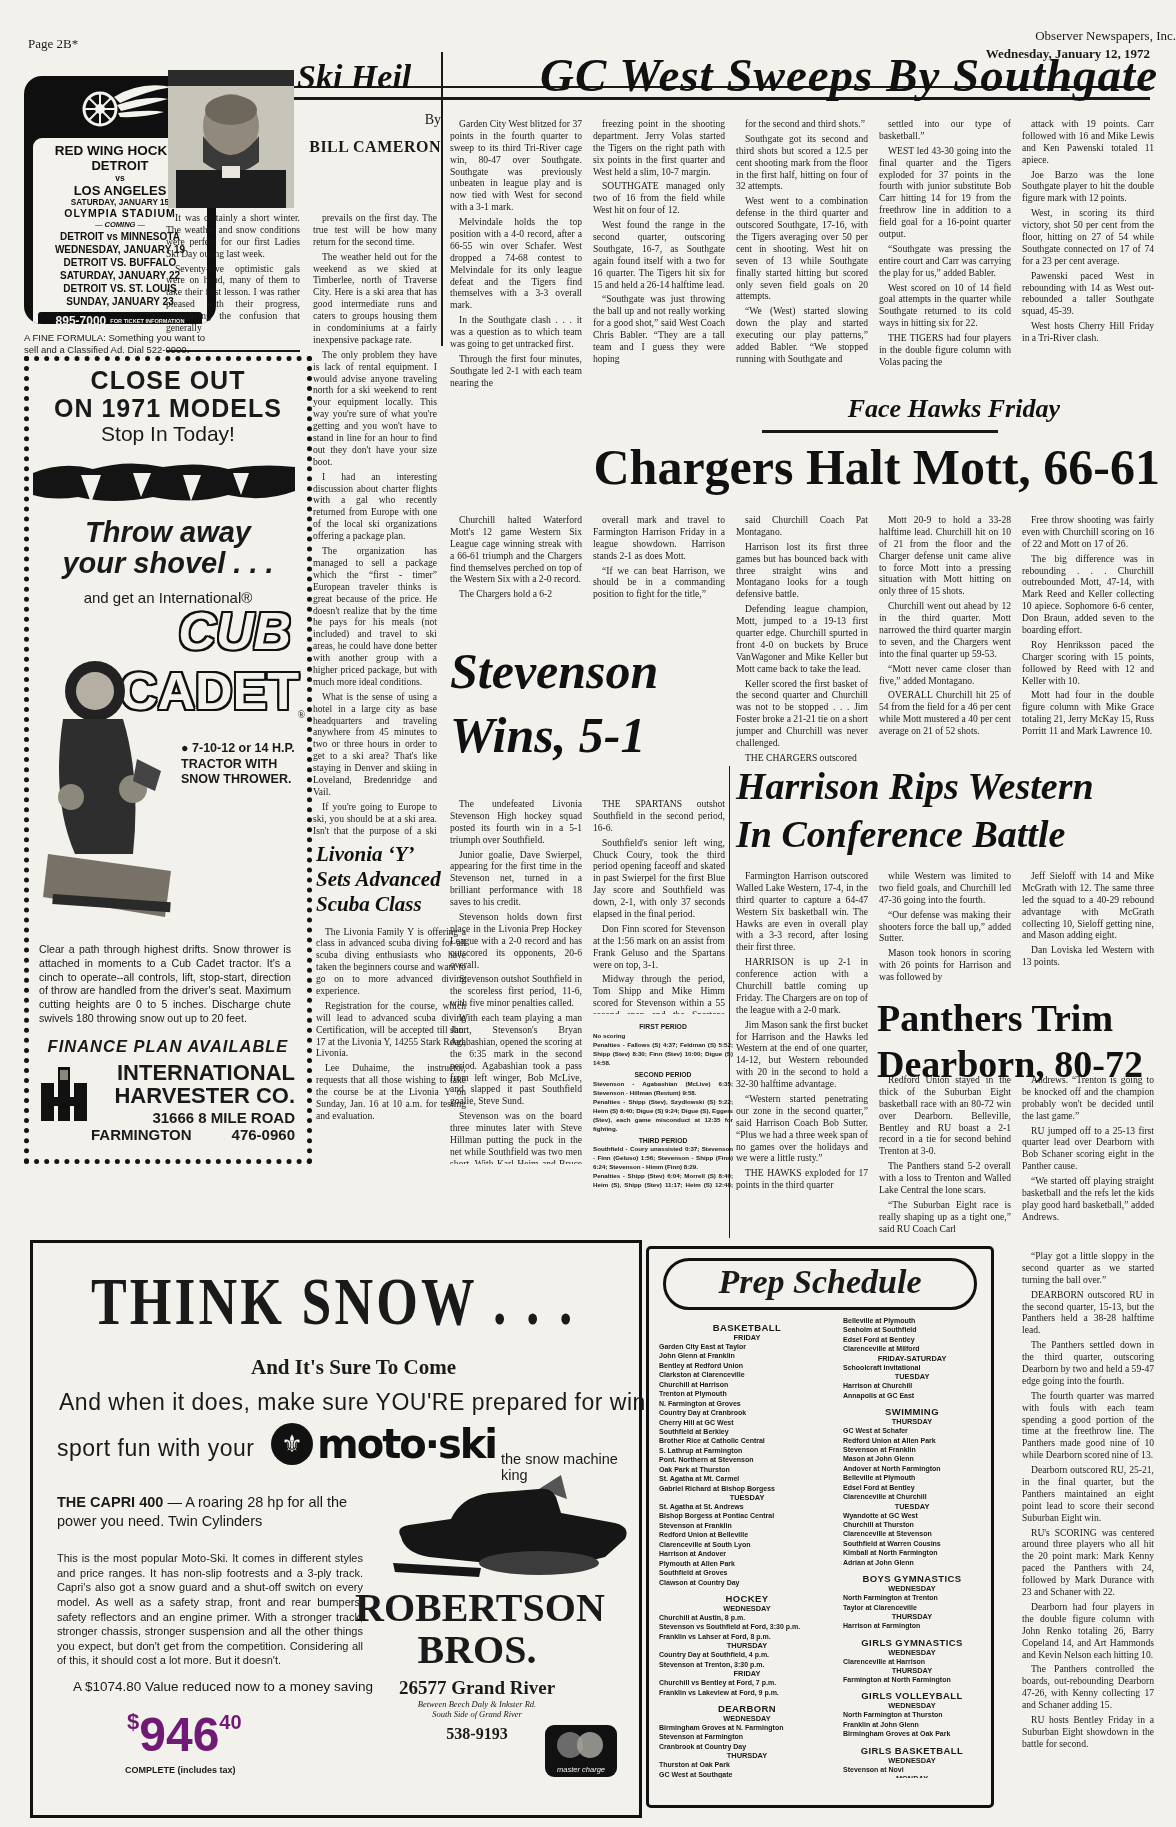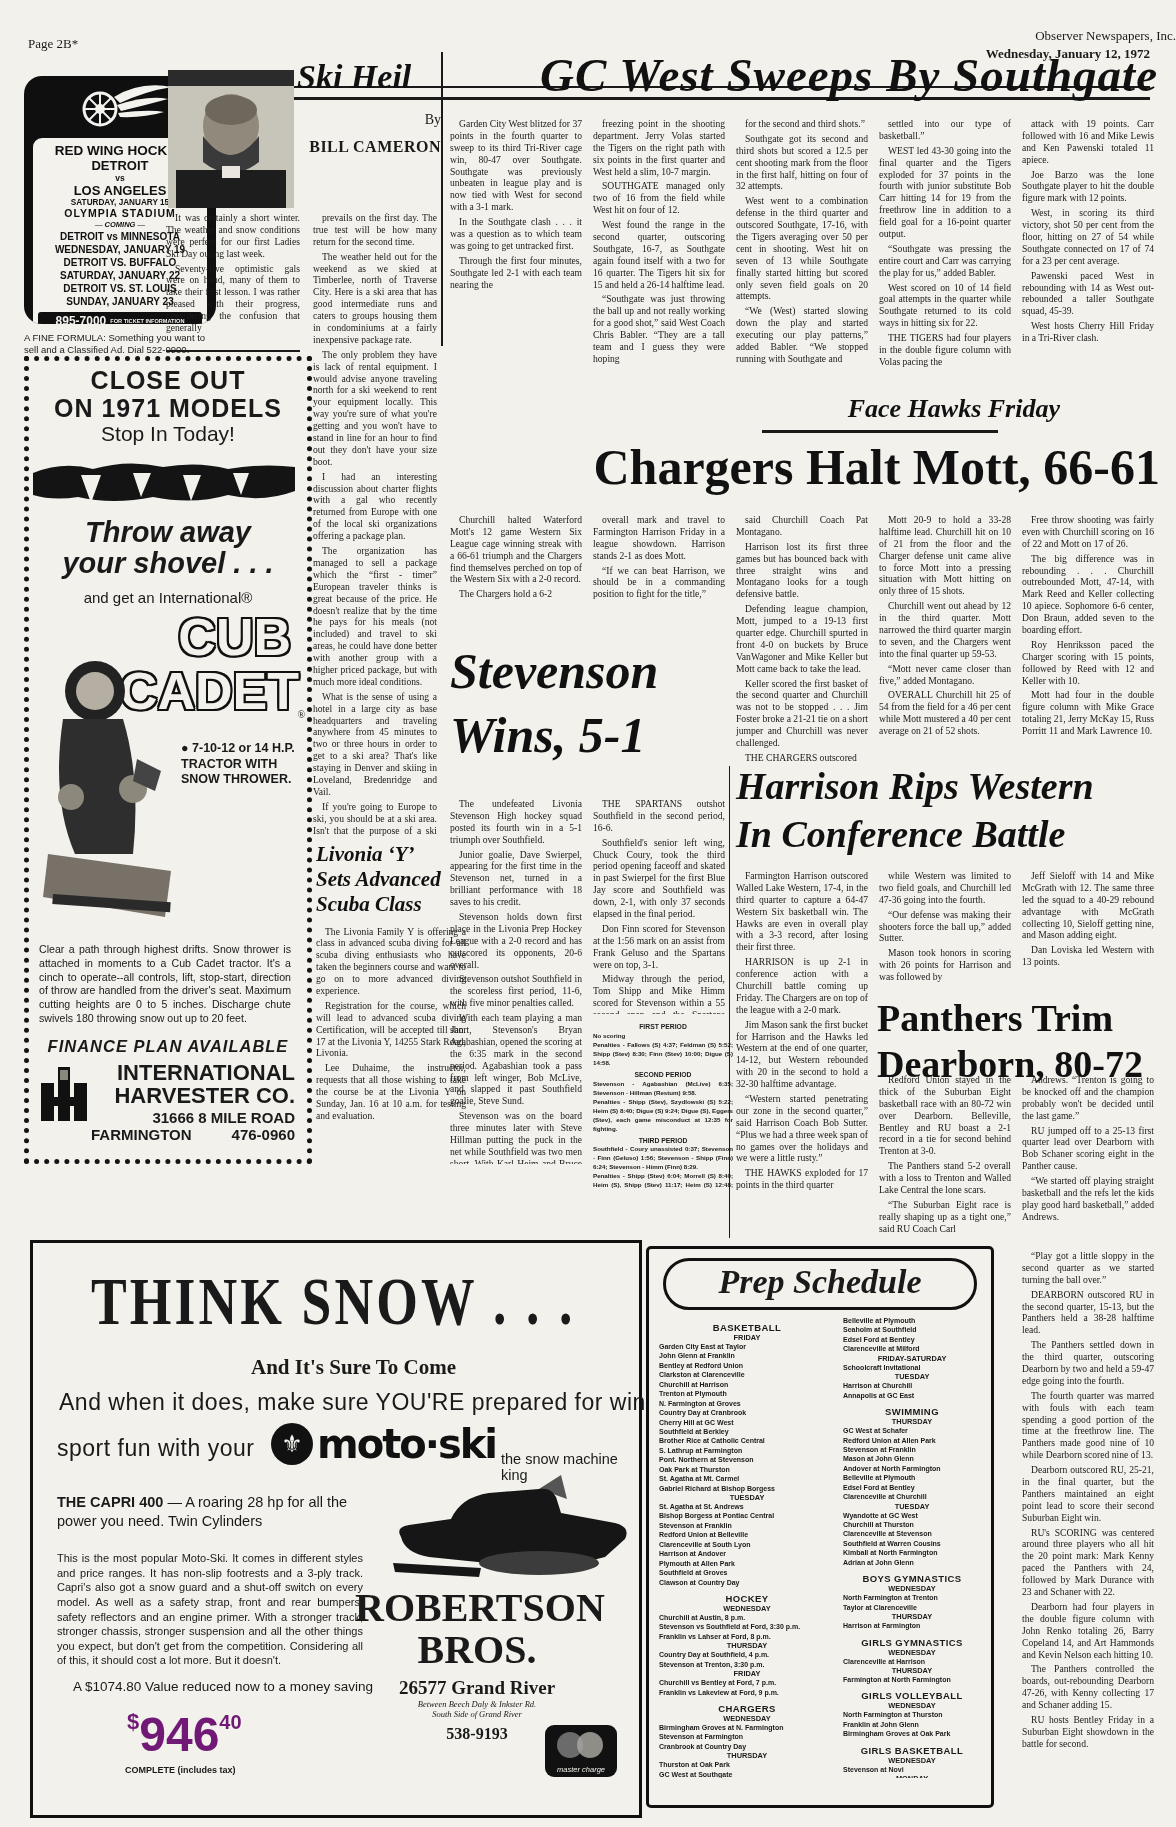--- a/index.html
+++ b/index.html
@@ -150,20 +150,21 @@
       <p class="">The only problem they have is lack of rental equipment. I would advise anyone traveling north for a ski weekend to rent your equipment locally. This way you're sure of what you're getting and you won't have to stand in line for an hour to find out they don't have your size boot.</p>
       <p class="">I had an interesting discussion about charter flights with a gal who recently returned from Europe with one of the local ski organizations offering a package plan.</p>
       <p class="">The organization has managed to sell a package which the “first - timer” European traveler thinks is great because of the price. He doesn't realize that by the time he pays for his meals (not included) and travel to ski areas, he could have done better with another group with a higher priced package, but with much more ideal conditions.</p>
       <p class="">What is the sense of using a hotel in a large city as base headquarters and traveling anywhere from 45 minutes to two or three hours in order to get to a ski area? That's like staying in Denver and skiing in Loveland, Bredenridge and Vail.</p>
       <p class="">If you're going to Europe to ski, you should be at a ski area. Isn't that the purpose of a ski vacation?</p>
     </div>
 
   <div class="abs headline hd-it center nowrap" style="left:446px;top:48px;width:712px;font-size:47px;letter-spacing:1px;">GC West Sweeps By Southgate</div>
   <div class="abs col" style="left:450px;top:118px;width:132px;height:276px;">
       <p class="">Garden City West blitzed for 37 points in the fourth quarter to sweep to its third Tri-River cage win, 80-47 over Southgate. Southgate was previously unbeaten in league play and is now tied with West for second with a 3-1 mark.</p>
+      <p class="">Melvindale holds the top position with a 4-0 record, after a 66-55 win over Schafer. West dropped a 74-68 contest to Melvindale for its only league defeat and the Tigers find themselves with a 3-3 overall mark.</p>
       <p class="">In the Southgate clash . . . it was a question as to which team was going to get untracked first.</p>
       <p class="">Through the first four minutes, Southgate led 2-1 with each team nearing the</p>
     </div>
   <div class="abs col" style="left:593px;top:118px;width:132px;height:276px;">
       <p class="">freezing point in the shooting department. Jerry Volas started the Tigers on the right path with six points in the first quarter and West held a slim, 10-7 margin.</p>
       <p class="">SOUTHGATE managed only two of 16 from the field while West hit on four of 12.</p>
       <p class="">West found the range in the second quarter, outscoring Southgate, 16-7, as Southgate again found itself with a two for 16 quarter. The Tigers hit six for 15 and held a 26-14 halftime lead.</p>
       <p class="">“Southgate was just throwing the ball up and not really working for a good shot,” said West Coach Chris Babler. “They are a tall team and I guess they were hoping</p>
     </div>
   <div class="abs col" style="left:736px;top:118px;width:132px;height:276px;">
@@ -311,21 +312,21 @@
       <svg width="262" height="56" viewBox="0 0 262 56" preserveAspectRatio="none">
         <path d="M0 16 Q30 4 60 12 Q95 2 130 10 Q165 4 195 12 Q230 6 262 10 L262 34 Q230 46 195 38 Q160 48 120 40 Q80 48 45 40 Q20 44 0 38 Z" fill="#141414"></path>
         <path d="M48 18 L58 46 L68 18 Z M100 16 L108 40 L118 16 Z M150 18 L158 44 L168 18 Z M200 16 L208 38 L216 16 Z" fill="#f2f1ec"></path>
       </svg>
     </div>
     <div class="abs" style="left:0;right:0;top:156px;">
       <div class="cub-throw">Throw away</div>
       <div class="cub-throw">your shovel . . .</div>
     </div>
     <div class="abs cub-tag" style="left:0;right:0;top:228px;">and get an International®</div>
-    <div class="abs outline" style="right:16px;top:250px;font-size:52px;line-height:1;">CUB</div>
+    <div class="abs outline" style="right:16px;top:244px;font-size:52px;line-height:1;font-style:italic;">CUB</div>
     <div class="abs outline" style="right:8px;top:304px;font-size:52px;line-height:1;">CADET</div>
     <div class="abs" style="right:2px;top:348px;font-size:10px;">®</div>
     <div class="abs" style="left:4px;top:278px;width:150px;height:300px;">
       <svg width="150" height="300" viewBox="0 0 150 300">
         <circle cx="62" cy="52" r="30" fill="#222"></circle>
         <circle cx="62" cy="52" r="19" fill="#b4afa2"></circle>
         <path d="M30 80 Q18 160 42 215 L100 215 Q108 140 90 80 Z" fill="#2e2e2e"></path>
         <circle cx="100" cy="150" r="14" fill="#8d887c"></circle>
         <circle cx="38" cy="158" r="13" fill="#8d887c"></circle>
         <path d="M15 215 L138 232 L132 278 L10 258 Z" fill="#777167"></path>
@@ -434,21 +435,21 @@
           <div class="sch-day">WEDNESDAY</div>
           <div class="sch-item">Churchill at Austin, 8 p.m.</div>
           <div class="sch-item">Stevenson vs Southfield at Ford, 3:30 p.m.</div>
           <div class="sch-item">Franklin vs Lahser at Ford, 8 p.m.</div>
           <div class="sch-day">THURSDAY</div>
           <div class="sch-item">Country Day at Southfield, 4 p.m.</div>
           <div class="sch-item">Stevenson at Trenton, 3:30 p.m.</div>
           <div class="sch-day">FRIDAY</div>
           <div class="sch-item">Churchill vs Bentley at Ford, 7 p.m.</div>
           <div class="sch-item">Franklin vs Lakeview at Ford, 9 p.m.</div>
-          <div class="sch-sport">CHARGERS</div>
+          <div class="sch-sport">DEARBORN</div>
           <div class="sch-day">WEDNESDAY</div>
           <div class="sch-item">Birmingham Groves at N. Farmington</div>
           <div class="sch-item">Stevenson at Farmington</div>
           <div class="sch-item">Cranbrook at Country Day</div>
           <div class="sch-day">THURSDAY</div>
           <div class="sch-item">Thurston at Oak Park</div>
           <div class="sch-item">GC West at Southgate</div>
         </div>
       <div class="sch-col" style="width:138px;height:462px;">
           <div class="sch-item">Belleville at Plymouth</div>

